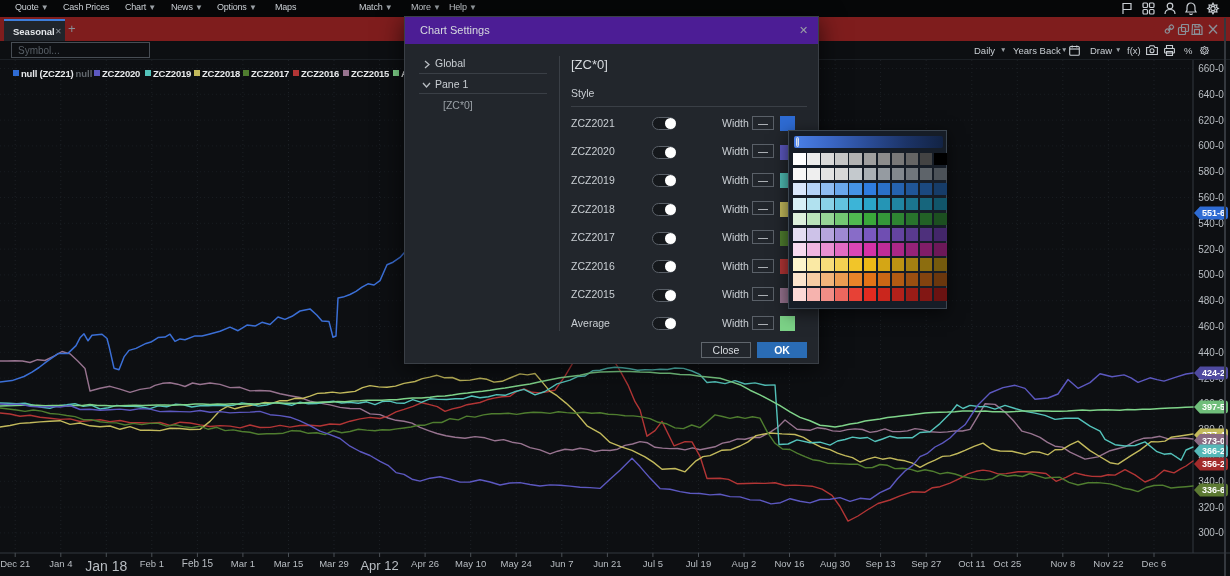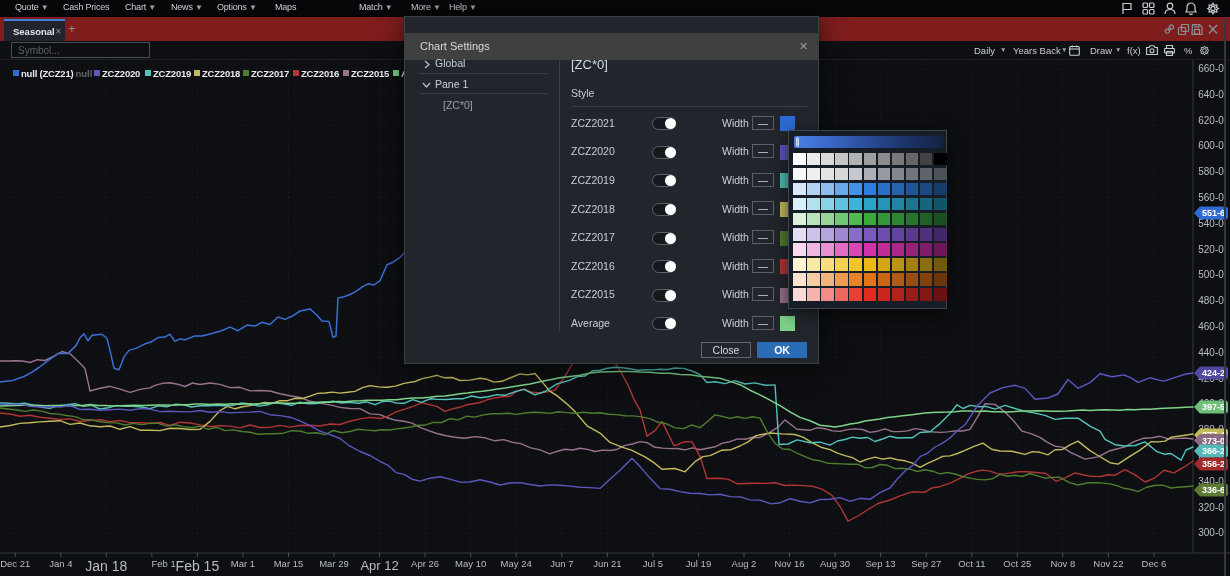--- a/index.html
+++ b/index.html
@@ -122,40 +122,40 @@
       <text x="1213.5" y="394.2" font-size="9" font-weight="bold" fill="#fff" text-anchor="middle">366-2</text>
       <path d="M 1194,404.0 L 1200,397.5 L 1225,397.5 Q 1228,397.5 1228,400.5 L 1228,407.5 Q 1228,410.5 1225,410.5 L 1200,410.5 Z" fill="#a32a2a"></path>
       <text x="1213.5" y="407.2" font-size="9" font-weight="bold" fill="#fff" text-anchor="middle">356-2</text>
       <path d="M 1194,430.0 L 1200,423.5 L 1225,423.5 Q 1228,423.5 1228,426.5 L 1228,433.5 Q 1228,436.5 1225,436.5 L 1200,436.5 Z" fill="#5d7a33"></path>
       <text x="1213.5" y="433.2" font-size="9" font-weight="bold" fill="#fff" text-anchor="middle">336-6</text>
 </g>
 </svg>
 <div style="position:absolute;left:-8.8px;top:558px;width:48px;text-align:center;font-size:9.5px;color:#b9bec3;white-space:nowrap;">Dec 21</div>
 <div style="position:absolute;left:36.8px;top:558px;width:48px;text-align:center;font-size:9.5px;color:#b9bec3;white-space:nowrap;">Jan 4</div>
 <div style="position:absolute;left:82.3px;top:558px;width:48px;text-align:center;font-size:14px;color:#b9bec3;white-space:nowrap;">Jan 18</div>
-<div style="position:absolute;left:127.8px;top:558px;width:48px;text-align:right;font-size:9.5px;color:#b9bec3;white-space:nowrap;">Feb 1</div>
-<div style="position:absolute;left:173.4px;top:558px;width:48px;text-align:center;font-size:14px;color:#b9bec3;white-space:nowrap;">Feb 15</div>
+<div style="position:absolute;left:127.8px;top:558px;width:48px;text-align:center;font-size:9.5px;color:#b9bec3;white-space:nowrap;">Feb 1</div>
+<div style="position:absolute;left:173.4px;top:558px;width:48px;text-align:center;font-size:10px;color:#b9bec3;white-space:nowrap;">Feb 15</div>
 <div style="position:absolute;left:218.9px;top:558px;width:48px;text-align:center;font-size:9.5px;color:#b9bec3;white-space:nowrap;">Mar 1</div>
 <div style="position:absolute;left:264.5px;top:558px;width:48px;text-align:center;font-size:9.5px;color:#b9bec3;white-space:nowrap;">Mar 15</div>
 <div style="position:absolute;left:310.0px;top:558px;width:48px;text-align:center;font-size:9.5px;color:#b9bec3;white-space:nowrap;">Mar 29</div>
 <div style="position:absolute;left:355.6px;top:558px;width:48px;text-align:center;font-size:13px;color:#b9bec3;white-space:nowrap;">Apr 12</div>
 <div style="position:absolute;left:401.1px;top:558px;width:48px;text-align:center;font-size:9.5px;color:#b9bec3;white-space:nowrap;">Apr 26</div>
 <div style="position:absolute;left:446.7px;top:558px;width:48px;text-align:center;font-size:9.5px;color:#b9bec3;white-space:nowrap;">May 10</div>
 <div style="position:absolute;left:492.2px;top:558px;width:48px;text-align:center;font-size:9.5px;color:#b9bec3;white-space:nowrap;">May 24</div>
 <div style="position:absolute;left:537.8px;top:558px;width:48px;text-align:center;font-size:9.5px;color:#b9bec3;white-space:nowrap;">Jun 7</div>
 <div style="position:absolute;left:583.4px;top:558px;width:48px;text-align:center;font-size:9.5px;color:#b9bec3;white-space:nowrap;">Jun 21</div>
 <div style="position:absolute;left:628.9px;top:558px;width:48px;text-align:center;font-size:9.5px;color:#b9bec3;white-space:nowrap;">Jul 5</div>
 <div style="position:absolute;left:674.5px;top:558px;width:48px;text-align:center;font-size:9.5px;color:#b9bec3;white-space:nowrap;">Jul 19</div>
 <div style="position:absolute;left:720.0px;top:558px;width:48px;text-align:center;font-size:9.5px;color:#b9bec3;white-space:nowrap;">Aug 2</div>
 <div style="position:absolute;left:765.5px;top:558px;width:48px;text-align:center;font-size:9.5px;color:#b9bec3;white-space:nowrap;">Nov 16</div>
 <div style="position:absolute;left:811.1px;top:558px;width:48px;text-align:center;font-size:9.5px;color:#b9bec3;white-space:nowrap;">Aug 30</div>
 <div style="position:absolute;left:856.6px;top:558px;width:48px;text-align:center;font-size:9.5px;color:#b9bec3;white-space:nowrap;">Sep 13</div>
 <div style="position:absolute;left:902.2px;top:558px;width:48px;text-align:center;font-size:9.5px;color:#b9bec3;white-space:nowrap;">Sep 27</div>
 <div style="position:absolute;left:947.8px;top:558px;width:48px;text-align:center;font-size:9.5px;color:#b9bec3;white-space:nowrap;">Oct 11</div>
-<div style="position:absolute;left:993.3px;top:558px;width:48px;text-align:center;font-size:9.5px;color:#b9bec3;white-space:nowrap;">Oct 25</div>
+<div style="position:absolute;left:993.3px;top:558px;width:48px;text-align:left;font-size:9.5px;color:#b9bec3;white-space:nowrap;">Oct 25</div>
 <div style="position:absolute;left:1038.8px;top:558px;width:48px;text-align:center;font-size:9.5px;color:#b9bec3;white-space:nowrap;">Nov 8</div>
 <div style="position:absolute;left:1084.4px;top:558px;width:48px;text-align:center;font-size:9.5px;color:#b9bec3;white-space:nowrap;">Nov 22</div>
 <div style="position:absolute;left:1130.0px;top:558px;width:48px;text-align:center;font-size:9.5px;color:#b9bec3;white-space:nowrap;">Dec 6</div>
 <div style="position:absolute;left:13px;top:70px;width:6px;height:6px;background:#2e6bd3;"></div>
 <div style="position:absolute;left:21px;top:68px;font-size:9.5px;font-weight:bold;letter-spacing:-0.2px;color:#e8eaec;white-space:nowrap;">null (ZCZ21)</div>
 <div style="position:absolute;left:94px;top:70px;width:6px;height:6px;background:#5c58c0;"></div>
 <div style="position:absolute;left:102px;top:68px;font-size:9.5px;font-weight:bold;letter-spacing:-0.2px;color:#e8eaec;white-space:nowrap;">ZCZ2020</div>
 <div style="position:absolute;left:145px;top:70px;width:6px;height:6px;background:#54c3bb;"></div>
 <div style="position:absolute;left:153px;top:68px;font-size:9.5px;font-weight:bold;letter-spacing:-0.2px;color:#e8eaec;white-space:nowrap;">ZCZ2019</div>
 <div style="position:absolute;left:194px;top:70px;width:6px;height:6px;background:#c3ba5c;"></div>
@@ -261,21 +261,21 @@
   <span class="abs" style="left:1184px;top:4px;font-size:9.5px;color:#c9ced3;">%</span>
   <svg class="abs" style="left:1199px;top:4px;" width="11" height="11" viewBox="0 0 12 13" fill="none" stroke="#c9ced3" stroke-width="1.1">
       <circle cx="6" cy="6.5" r="2.2"></circle>
       <path d="M6,1.2 L7.2,3.3 L9.9,3 L9.6,5.5 L11.3,6.5 L9.6,7.5 L9.9,10 L7.2,9.7 L6,11.8 L4.8,9.7 L2.1,10 L2.4,7.5 L0.7,6.5 L2.4,5.5 L2.1,3 L4.8,3.3 Z"></path>
     </svg>
 </div>
 
 <div class="abs" style="left:1224px;top:18px;width:2px;height:558px;background:#34383e;"></div>
 
 <div class="abs" style="left:404px;top:16px;width:415px;height:348px;background:#22262c;border:1px solid #3a3f46;box-shadow:0 4px 24px rgba(0,0,0,0.65);">
-  <div class="abs" style="left:0;top:16px;width:413px;height:27px;background:#404040;">
+  <div class="abs" style="left:0;top:0;width:413px;height:27px;background:#4c1d95;">
     <span class="abs" style="left:15px;top:7px;font-size:11px;color:#d6dade;">Chart Settings</span>
     <span class="abs" style="left:394px;top:7px;font-size:11px;color:#9aa0a6;">✕</span>
   </div>
 
   <svg class="abs" style="left:19px;top:43px;" width="6" height="9" viewBox="0 0 6 9" fill="none" stroke="#b8bdc2" stroke-width="1.3">
       <path d="M1,1 L5,4.5 L1,8"></path>
     </svg>
   <span class="abs" style="left:30px;top:40px;font-size:10.5px;color:#c9ced3;">Global</span>
   <div class="abs" style="left:14px;top:55.5px;width:128px;height:1px;background:#3a3f46;"></div>
   <svg class="abs" style="left:17px;top:65px;" width="9" height="6" viewBox="0 0 9 6" fill="none" stroke="#b8bdc2" stroke-width="1.3">

